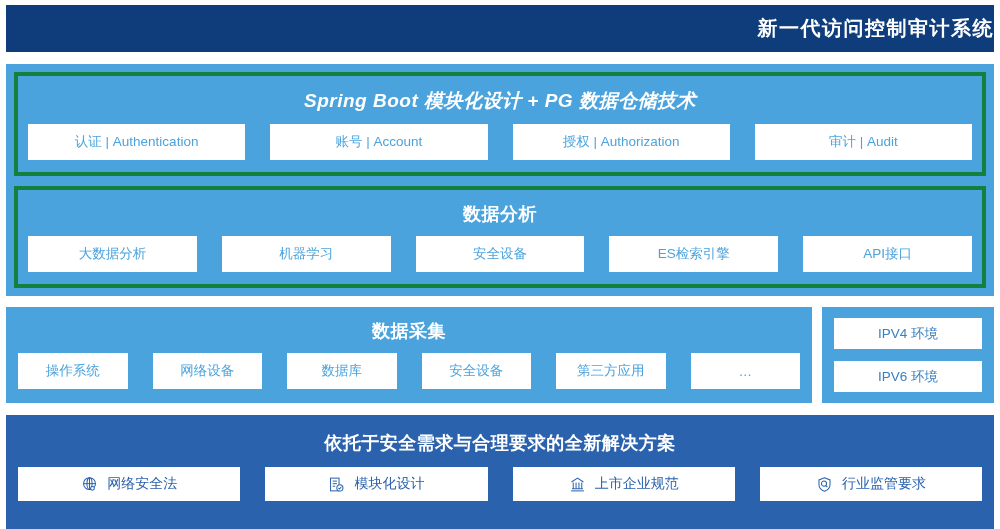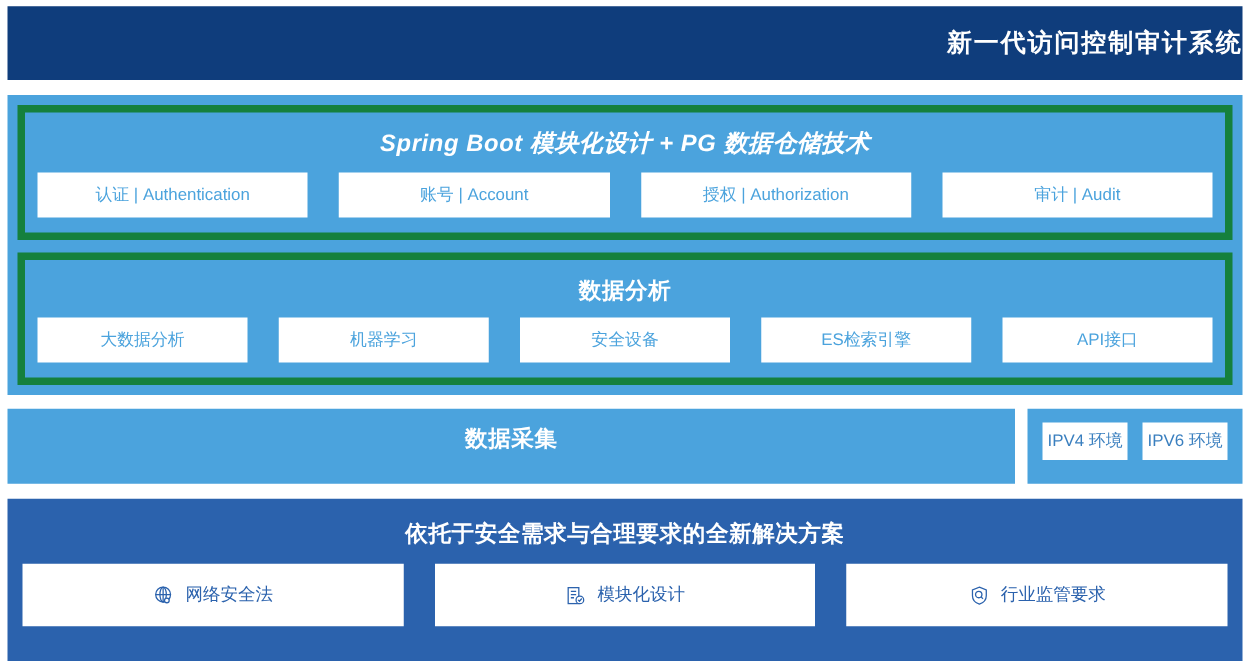--- a/index.html
+++ b/index.html
@@ -23,21 +23,21 @@
 
   
   .panel{
     margin:0 6px;
     background:#4ba3dd;
     box-sizing:border-box;
   }
   .panel-upper{margin-top:12px;padding:8px 8px;height:undefined;}
 
   .inner-frame{
-    border:6px solid #15803d;
+    border:4px solid #15803d;
     box-sizing:border-box;
     padding:8px 10px 12px 10px;
   }
   .inner-frame + .inner-frame{margin-top:10px;}
 
   .frame-title{
     text-align:center;color:#ffffff;font-size:18px;font-weight:bold;
     padding:4px 0 10px 0;letter-spacing:.5px;
   }
   .frame-title.italic{font-style:italic;font-size:19px;}
@@ -55,33 +55,33 @@
     margin:11px 6px 0 6px;
     display:flex;gap:10px;
   }
   .band-main{
     flex:1;background:#4ba3dd;
     padding:8px 12px 14px 12px;box-sizing:border-box;
   }
   .band-side{
     width:172px;background:#4ba3dd;
     padding:11px 12px;box-sizing:border-box;
-    display:flex;flex-direction:row;justify-content:center;gap:12px;
+    display:flex;flex-direction:column;justify-content:center;gap:12px;
   }
   .band-side .cell{height:30px;font-size:13.5px;color:#3a7fbf;}
 
   
   .footer{
     margin:12px 6px 0 6px;
     background:#2b62ad;
     padding:10px 12px 28px 12px;box-sizing:border-box;
   }
   .footer .frame-title{font-size:18px;padding:6px 0 12px 0;}
   .footer .cell{
-    height:50px;color:#2b62ad;font-size:14px;gap:9px;
+    height:34px;color:#2b62ad;font-size:14px;gap:9px;
   }
   .ficon{width:17px;height:17px;display:inline-flex;align-items:center;justify-content:center;}
   .ficon svg{display:block;}
 </style>
 </head>
 <body>
 
 <div class="page">
 
   <div class="header">
@@ -109,20 +109,28 @@
         <div class="cell">ES检索引擎</div>
         <div class="cell">API接口</div>
       </div>
     </div>
 
   </div>
 
   <div class="band">
     <div class="band-main">
       <div class="frame-title">数据采集</div>
+      <div class="row">
+        <div class="cell">操作系统</div>
+        <div class="cell">网络设备</div>
+        <div class="cell">数据库</div>
+        <div class="cell">安全设备</div>
+        <div class="cell">第三方应用</div>
+        <div class="cell">…</div>
+      </div>
     </div>
     <div class="band-side">
       <div class="cell">IPV4 环境</div>
       <div class="cell">IPV6 环境</div>
     </div>
   </div>
 
   <div class="footer">
     <div class="frame-title">依托于安全需求与合理要求的全新解决方案</div>
     <div class="row">
@@ -147,20 +155,34 @@
             <line x1="5.5" y1="6" x2="10.5" y2="6"></line>
               <line x1="5.5" y1="9" x2="10.5" y2="9"></line>
             <line x1="5.5" y1="12" x2="8.5" y2="12"></line>
             <circle cx="14" cy="14" r="3.6" fill="#ffffff"></circle>
             <polyline points="12.3,14 13.6,15.3 15.8,12.7"></polyline>
           </svg>
         </span>
         <span>模块化设计</span>
       </div>
 
+      <div class="cell">
+        <span class="ficon">
+          <svg width="17" height="17" viewBox="0 0 20 20" fill="none" stroke="#2b62ad" stroke-width="1.2">
+            <polyline points="3,7 10,2.5 17,7"></polyline>
+            <line x1="2.5" y1="17.5" x2="17.5" y2="17.5"></line>
+            <line x1="5" y1="7.5" x2="5" y2="15"></line>
+              <line x1="8.3" y1="7.5" x2="8.3" y2="15"></line>
+            <line x1="11.7" y1="7.5" x2="11.7" y2="15"></line>
+              <line x1="15" y1="7.5" x2="15" y2="15"></line>
+            <line x1="3.5" y1="15" x2="16.5" y2="15"></line>
+          </svg>
+        </span>
+        <span>上市企业规范</span>
+      </div>
 
       <div class="cell">
         <span class="ficon">
           <svg width="17" height="17" viewBox="0 0 20 20" fill="none" stroke="#2b62ad" stroke-width="1.2">
             <path d="M10 2 L16.5 4.6 V10 C16.5 14 13.4 16.8 10 18 C6.6 16.8 3.5 14 3.5 10 V4.6 Z"></path>
             <circle cx="9.4" cy="9" r="3"></circle>
             <line x1="11.6" y1="11.2" x2="13.4" y2="13"></line>
           </svg>
         </span>
         <span>行业监管要求</span>

